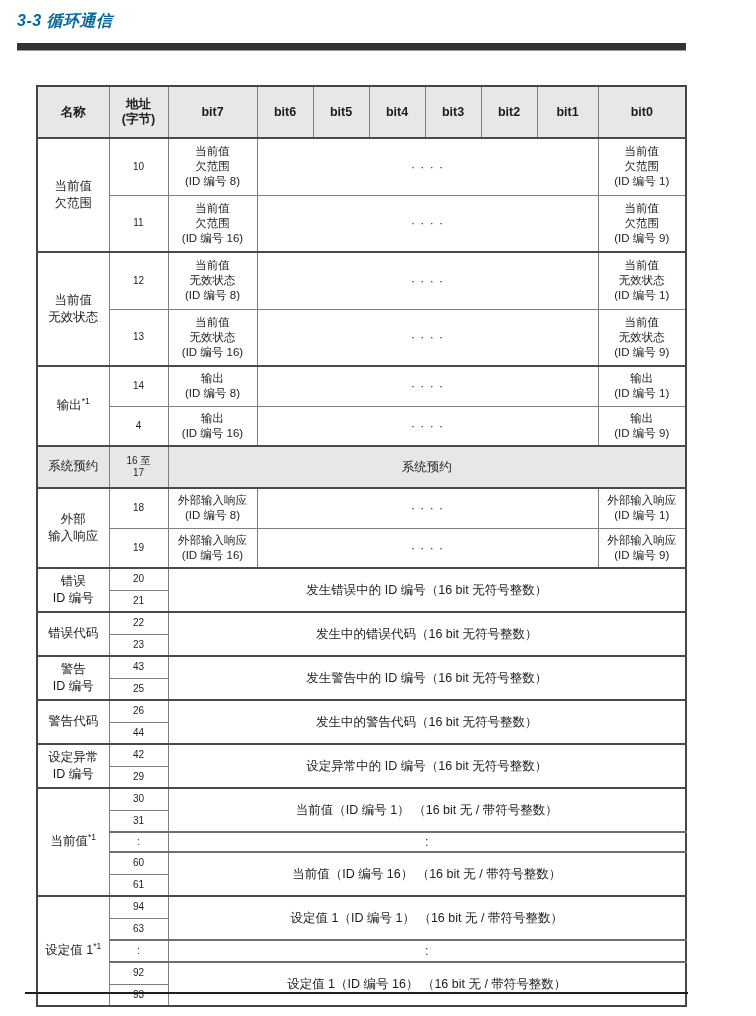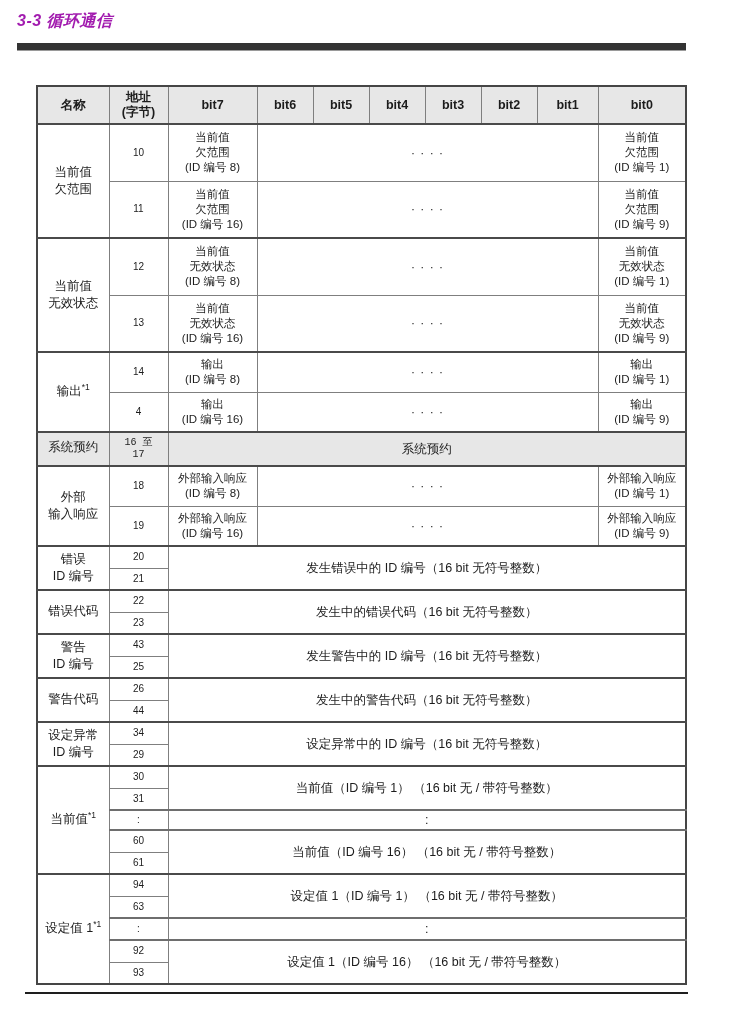--- a/index.html
+++ b/index.html
@@ -4,21 +4,21 @@
 <style>
   * { margin:0; padding:0; box-sizing:border-box; }
   html,body { background:#ffffff; }
   .page {
     position:relative; width:756px; height:1016px; background:#ffffff;
     font-family:"Liberation Sans","DejaVu Sans",sans-serif; color:#1c1c1c;
     overflow:hidden;
   }
   .page-title {
     position:absolute; left:17px; top:11px;
-    font-size:16px; font-weight:bold; font-style:italic; color:#a21caf;
+    font-size:16px; font-weight:bold; font-style:italic; color:#0369a1;
     letter-spacing:0.5px;
   }
   .title-rule { position:absolute; left:17px; top:43px; width:669px; height:7px; background:#333333; box-shadow:0 1px 0 #9a9a9a; }
   .footer-rule { position:absolute; left:25px; top:992px; width:663px; height:2px; background:#1e1e1e; }
 
   table.memmap {
     position:absolute; left:36px; top:85px; width:649px;
     border-collapse:collapse; table-layout:fixed;
     border:2px solid #454545;
   }
@@ -33,24 +33,24 @@
   th.head { background:#e7e7e7; font-weight:bold; font-size:12.5px; line-height:1.2; white-space:pre-line; }
   tr.row-gray td { background:#e7e7e7; }
 
   .c-name { font-size:12.5px; white-space:pre-line; line-height:1.4; }
   .c-addr { font-size:10px; white-space:pre-line; line-height:1.2; }
   .c-bit  { font-size:11.5px; white-space:pre-line; line-height:1.3; }
   .c-dots { font-size:12px; letter-spacing:1px; color:#2a2a2a; }
   .c-content { font-size:12.5px; }
   sup.fn { font-size:8.5px; vertical-align:super; line-height:0; }
 
-  tr.h-header { height:38px;margin-left:8px; }
+  tr.h-header { height:52px;margin-left:8px; }
   tr.h-tall { height:57px; }
   tr.h-mid { height:40px; }
-  tr.h-sys { height:34px;font-family:Liberation Mono, monospace; }
+  tr.h-sys { height:42px; }
   tr.h-sub { height:22px; }
   tr.h-dots { height:20px; }
 </style>
 </head>
 <body>
 
 <div class="page">
 
   <div class="page-title">3-3 循环通信</div>
   <div class="title-rule"></div>
@@ -208,21 +208,21 @@
       <td class="c-addr">26</td>
       <td class="c-content" rowspan="2" colspan="8">发生中的警告代码（16 bit 无符号整数）</td>
     </tr>
     <tr class="h-sub">
       <td class="c-addr">44</td>
     </tr>
 
     <tr class="sec-top h-sub">
       <td class="c-name" rowspan="2">设定异常
 ID 编号</td>
-      <td class="c-addr">34</td>
+      <td class="c-addr">42</td>
       <td class="c-content" rowspan="2" colspan="8">设定异常中的 ID 编号（16 bit 无符号整数）</td>
     </tr>
     <tr class="h-sub">
       <td class="c-addr">29</td>
     </tr>
 
     <tr class="sec-top h-sub">
       <td class="c-name" rowspan="5"><span>当前值</span><sup class="fn">*1</sup></td>
       <td class="c-addr">30</td>
       <td class="c-content" rowspan="2" colspan="8">当前值（ID 编号 1） （16 bit 无 / 带符号整数）</td>

